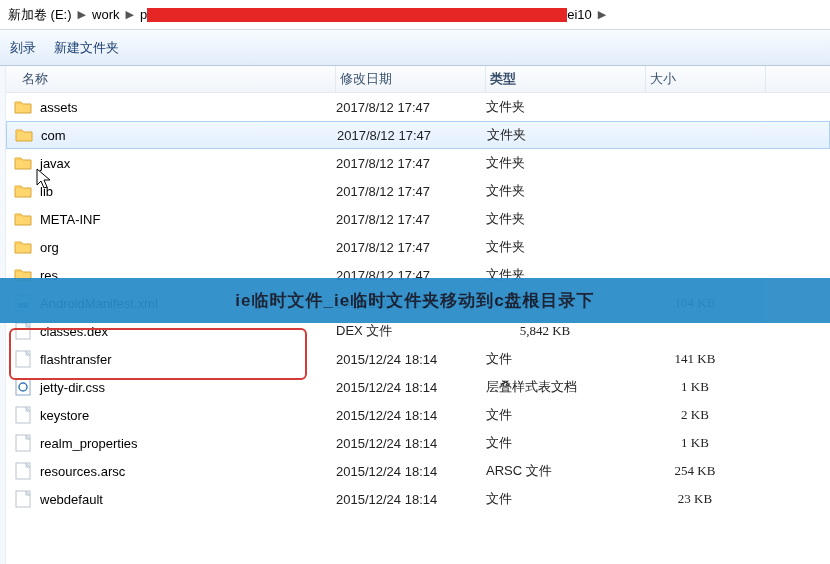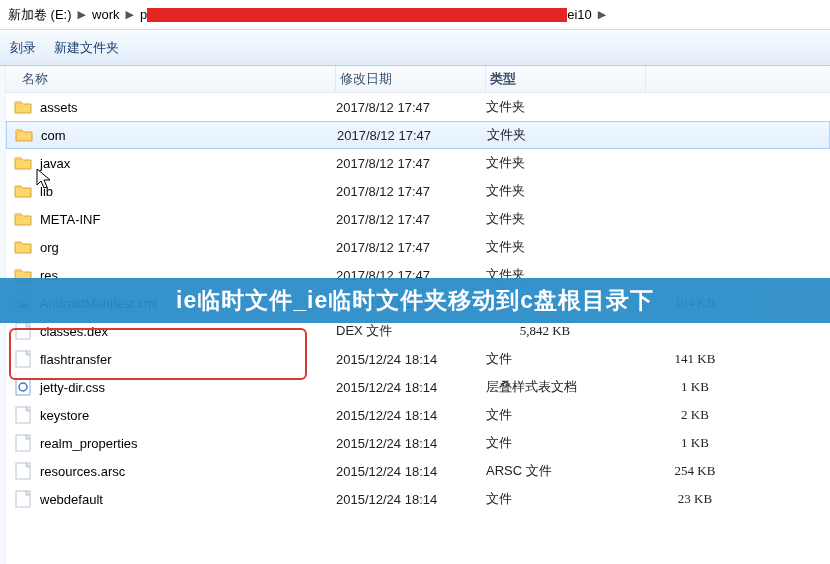--- a/index.html
+++ b/index.html
@@ -20,21 +20,21 @@
 .header-row > div { border-right:1px solid #e3e9f0; height:100%; display:flex; align-items:center; }
 .header-row .col-size { justify-content:flex-start; padding-left:4px; text-align:left; }
 .rows { }
 .row { display:flex; height:28px; align-items:center; position:relative; }
 .row.sel { background:linear-gradient(#f0f7ff,#e4f0ff); border:1px solid #aed2f5; border-radius:0; }
 .row .iconbox { width:22px; display:flex; justify-content:center; align-items:center; margin-left:6px; }
 .row .name { flex:0 0 302px; padding-left:6px; white-space:nowrap; overflow:hidden; }
 .row .date { flex:0 0 150px; color:#222; }
 .row .type { flex:0 0 160px; color:#222; }
 .row .size { flex:0 0 120px; text-align:center; padding-right:22px; color:#222;font-family:Liberation Serif, serif; }
-.overlay-band { position:absolute; left:0; right:0; top:278px; height:45px; background:#2a8cc7; opacity:0.94; display:flex; align-items:center; justify-content:center; color:#ffffff; font-size:23px; font-weight:600; letter-spacing:1px; }
+.overlay-band { position:absolute; left:0; right:0; top:278px; height:45px; background:#2a8cc7; opacity:0.94; display:flex; align-items:center; justify-content:center; color:#0f172a; font-size:17px; font-weight:600; letter-spacing:1px; }
 .red-box { position:absolute; left:9px; top:328px; width:298px; height:52px; border:2px solid #d63a36; border-radius:6px; pointer-events:none; }
 .cursor { position:absolute; left:36px; top:168px; pointer-events:none; }
 .col-date, .col-type { padding-left:4px; }
 </style>
 </head>
 <body>
 
 <div class="breadcrumb">
   <span class="crumb">新加卷 (E:)</span>
   <span class="sep">▶</span>
@@ -51,20 +51,21 @@
   <span class="btn">新建文件夹</span>
 </div>
 
 <div class="sidebar-stub"></div>
 
 <div class="list">
   <div class="header-row">
     <div class="col-name">名称</div>
     <div class="col-date">修改日期</div>
     <div class="col-type">类型</div>
+    <div class="col-size">大小</div>
   </div>
   <div class="rows" id="rows">
       <div class="row">
         <span class="iconbox">
           <svg width="18" height="16">
             <path d="M1 3 L7 3 L9 5 L17 5 L17 14 L1 14 Z" fill="#ffd66e" stroke="#d9a436"></path>
             <path d="M1 3 L7 3 L9 5 L1 5 Z" fill="#f7c65a"></path>
           </svg>
         </span>
         <span class="name">assets</span>

